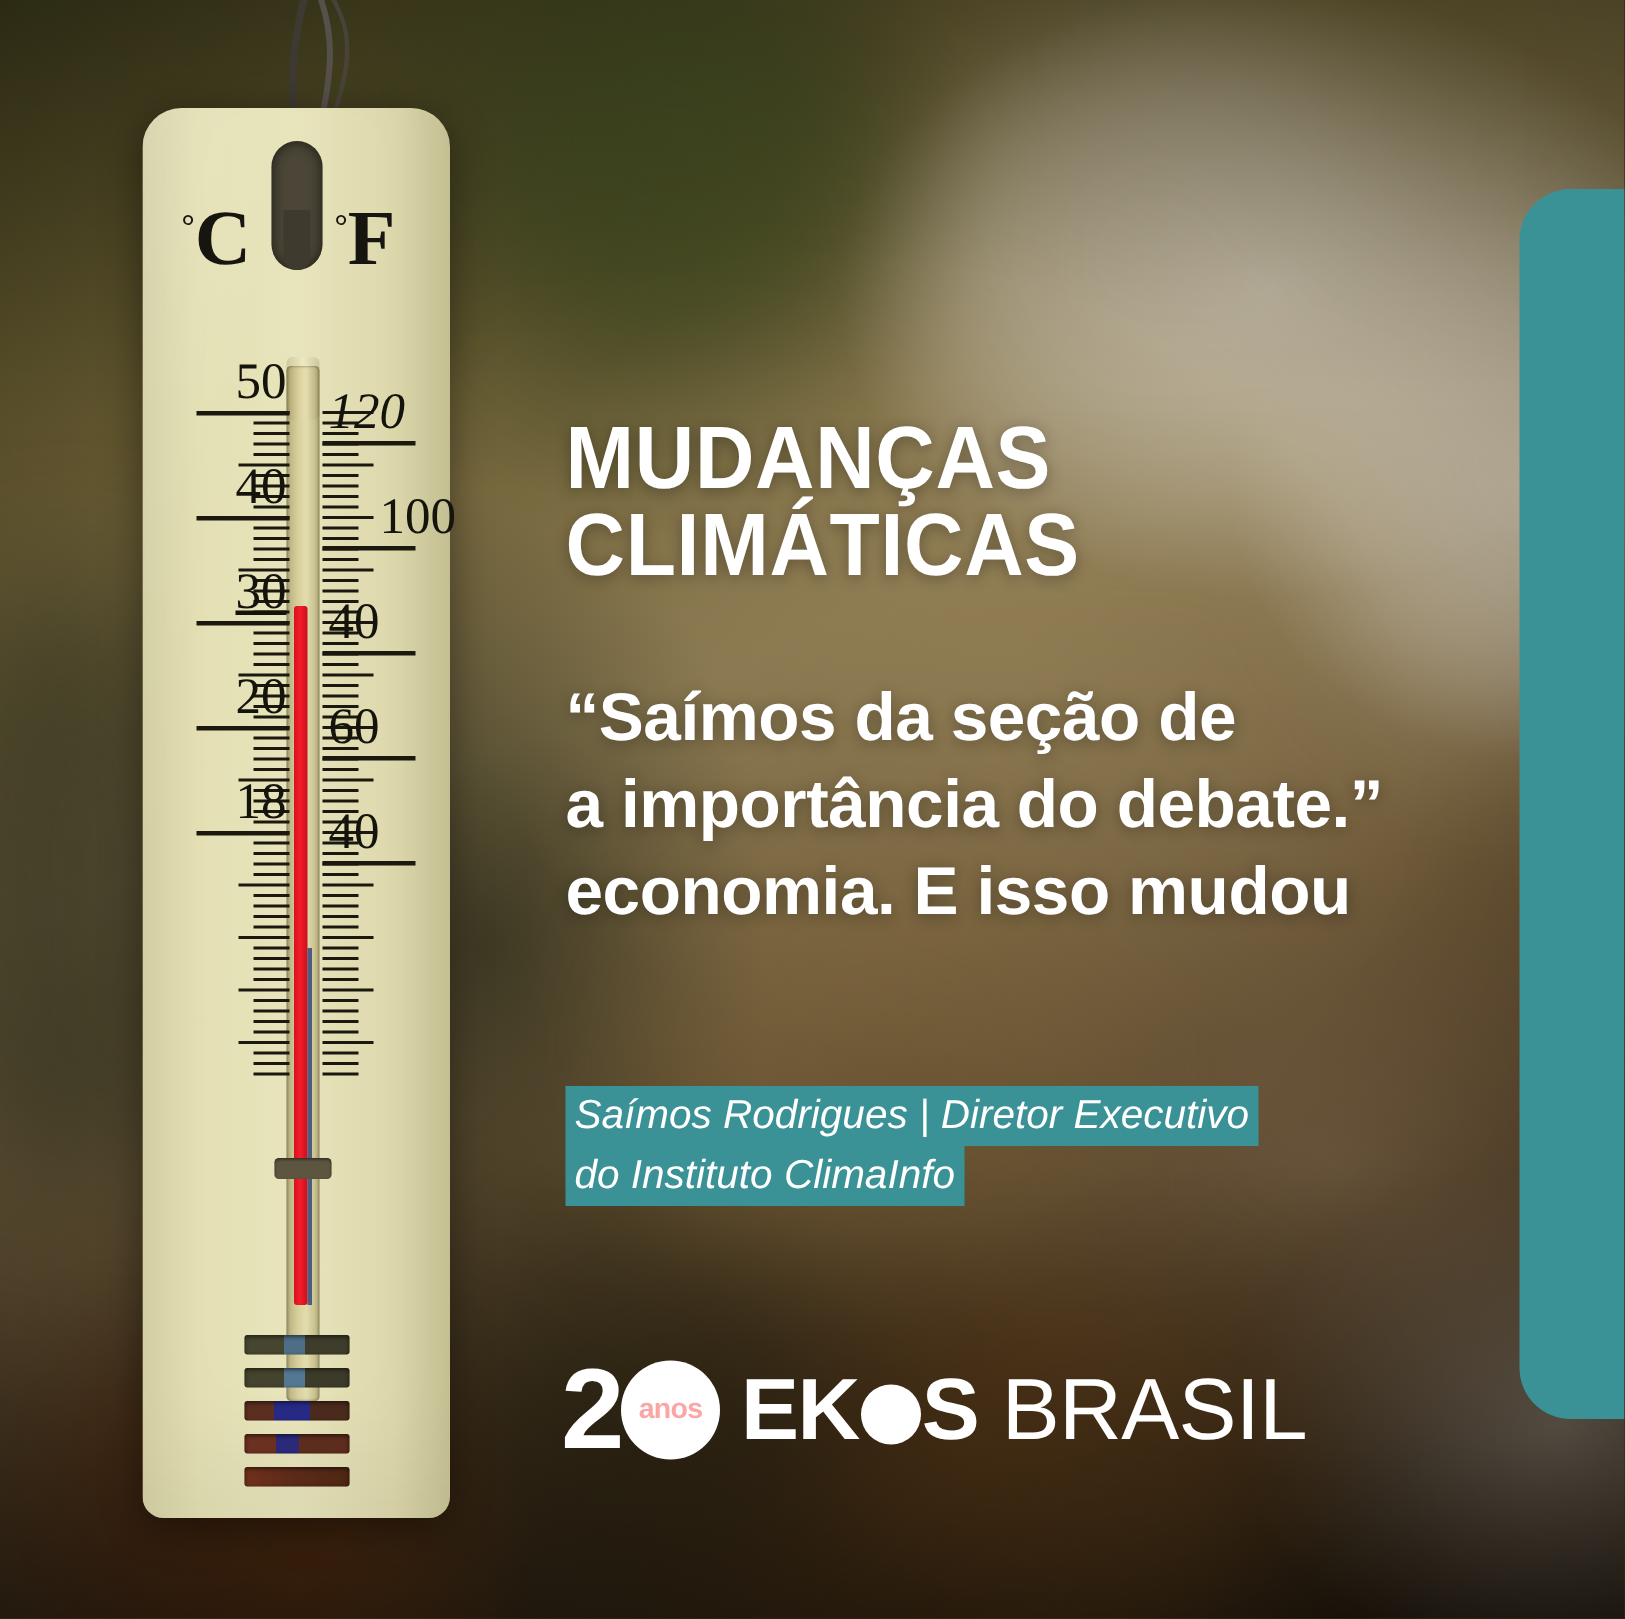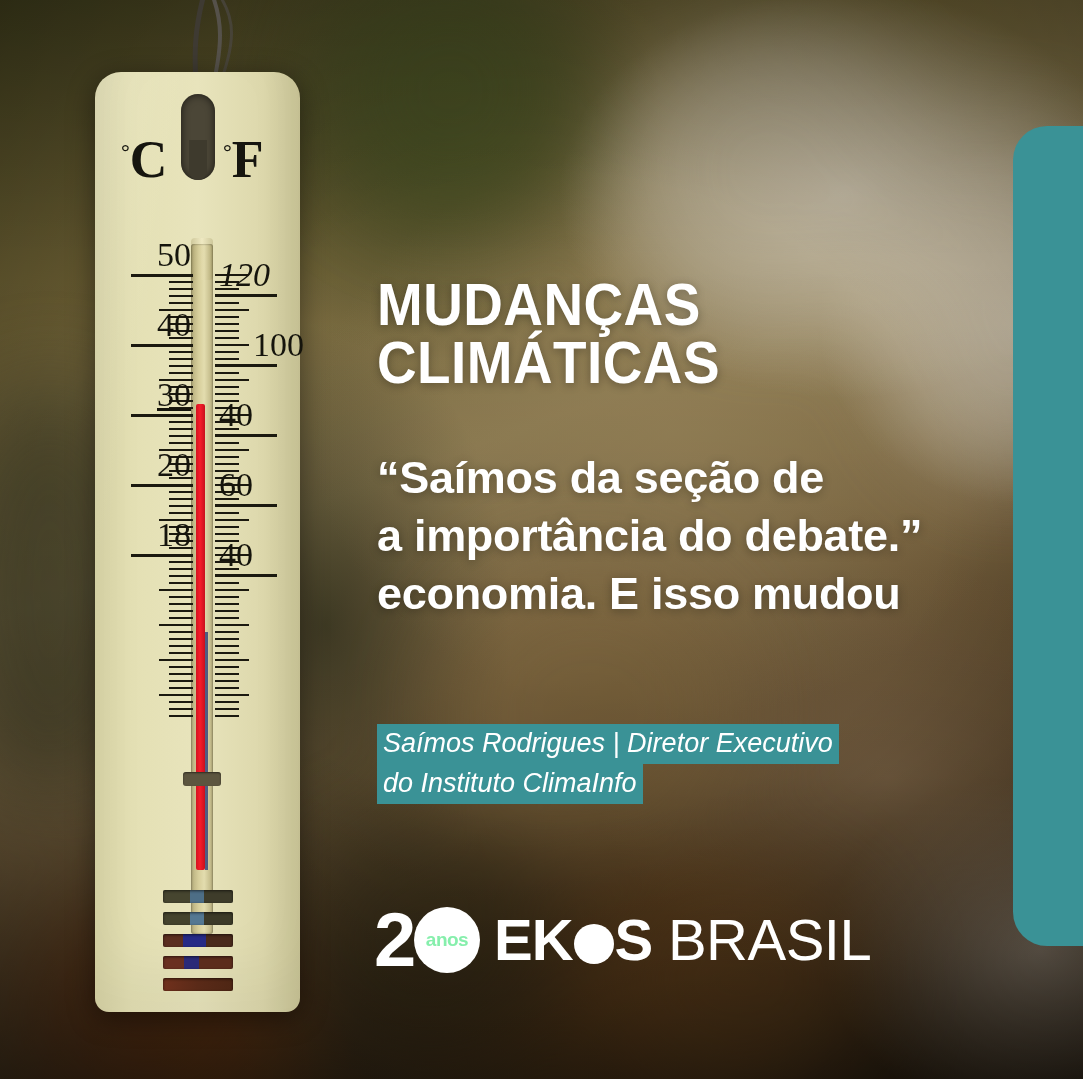--- a/index.html
+++ b/index.html
@@ -180,21 +180,21 @@
   }
   .logo-circle {
     position:absolute; left:40px; top:2px;
     width:66px; height:66px; border-radius:50%;
     background:#ffffff;
   }
   .logo-anos {
     position:absolute; left:40px; top:2px; width:66px; height:66px;
     display:flex; align-items:center; justify-content:center;
     font-family:"Liberation Sans", sans-serif; font-weight:bold;
-    font-size:19px; color:#86efac; letter-spacing:-0.5px;
+    font-size:19px; color:#fca5a5; letter-spacing:-0.5px;
   }
   .logo-word {
     position:absolute; left:120px; top:6px;
     font-family:"Liberation Sans", sans-serif;
     font-size:58px; line-height:58px; color:#ffffff; white-space:nowrap;
   }
   .logo-ekos { font-weight:bold; letter-spacing:-1px; }
   .logo-brasil { font-weight:normal; letter-spacing:-0.5px; }
   .logo-o-dot {
     display:inline-block; width:40px; height:40px; border-radius:50%;

